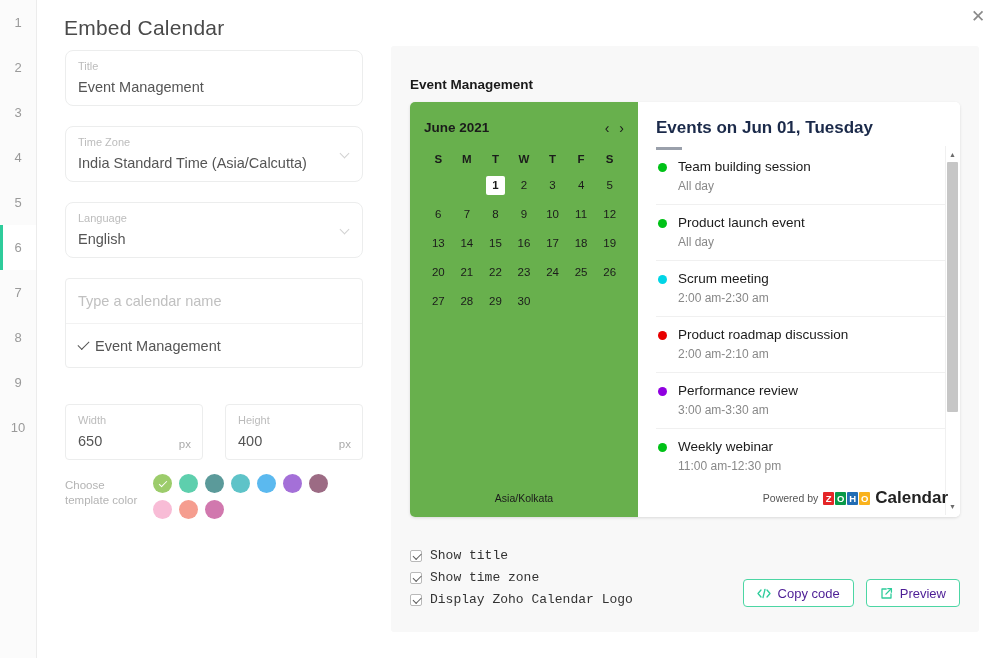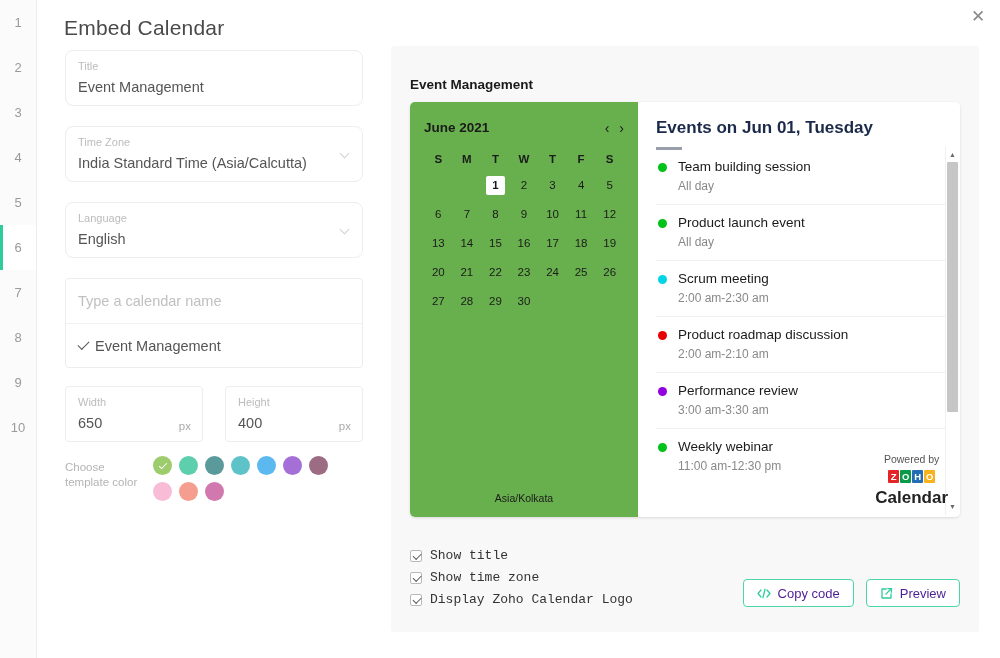--- a/index.html
+++ b/index.html
@@ -72,21 +72,21 @@
   }
   .chev::after {
     content: ""; display: block; width: 6px; height: 6px;
     border-right: 1.4px solid #d2d2d2; border-bottom: 1.4px solid #d2d2d2;
     transform: rotate(45deg);
   }
 
   
   .picker {
     border: 1px solid #eceded; border-radius: 4px; background: #fff;
-    margin-bottom: 18px;
+    margin-bottom: 36px;
   }
   .picker-input {
     height: 45px; display: flex; align-items: center;
     padding: 0 12px; font-size: 14.5px; color: #c0c0c0;
     border-bottom: 1px solid #f2f2f2;
   }
   .picker-opt {
     height: 43px; display: flex; align-items: center; gap: 6px;
     padding: 0 12px; font-size: 14.5px; color: #555;
   }
@@ -202,21 +202,21 @@
   .ev-scroll .arrow.up { top: 4px; }
   .ev-scroll .arrow.down { bottom: 4px; }
   .ev-scroll .thumb {
     position: absolute; left: 1px; top: 16px; width: 11px; height: 250px;
     background: #c6c6c6; border-radius: 1px;
   }
 
   .powered {
     position: absolute; right: 12px; bottom: 9px;
     display: flex; align-items: center; gap: 5px;
-    font-size: 10.5px; color: #555; flex-direction: column;
+    font-size: 10.5px; color: #555;
   }
   .zoho-logo { display: flex; gap: 1px; }
   .zoho-logo i {
     font-style: normal; display: inline-block;
     width: 11px; height: 13px; line-height: 13px; text-align: center;
     color: #fff; font-size: 9.5px; font-weight: 700;
     border-radius: 1px;
   }
   .powered .pw-cal { font-size: 17px; font-weight: 700; color: #222; }
 

